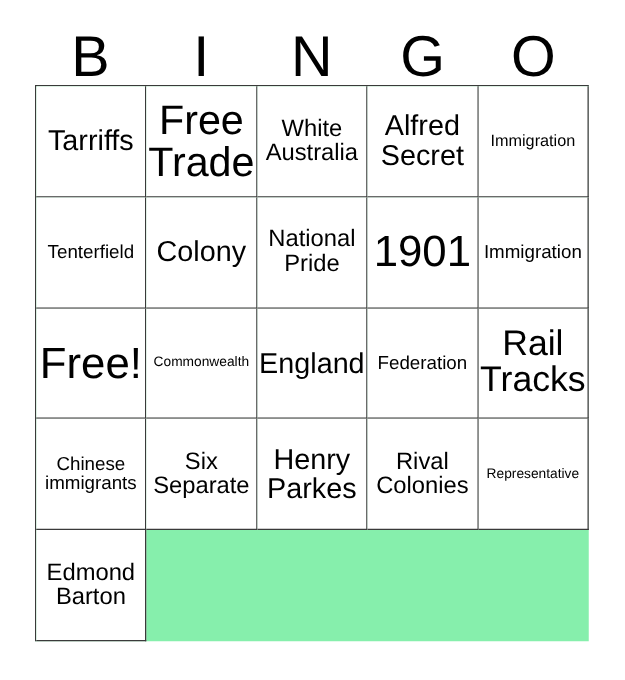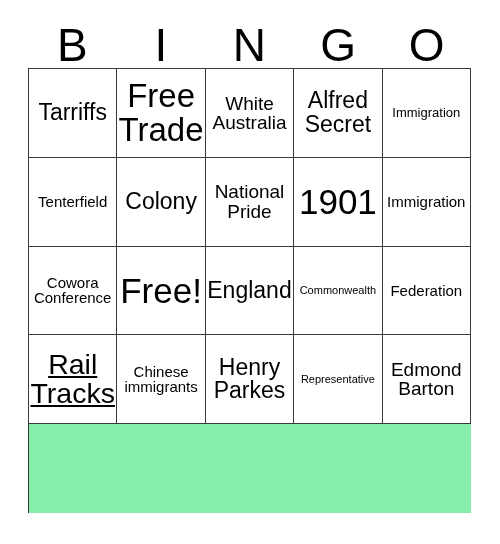--- a/index.html
+++ b/index.html
@@ -81,21 +81,21 @@
     white-space: pre-line;
     word-break: normal;
   }
 
   
   .fs-xxs .cell-text { font-size: 11px; }
   .fs-xs  .cell-text { font-size: 13px; }
   .fs-s   .cell-text { font-size: 15px; }
   .fs-m   .cell-text { font-size: 19px; }
   .fs-l   .cell-text { font-size: 23px; }
-  .fs-xl  .cell-text { font-size: 29px; text-decoration: underline; }
+  .fs-xl  .cell-text { font-size: 29px; }
   .fs-xxl .cell-text { font-size: 35px; }
 </style>
 </head>
 <body>
 
 <div id="card">
 
   <div id="header-row">
     <div class="header-letter">B</div>
     <div class="header-letter">I</div>
@@ -135,49 +135,53 @@
         <span class="cell-text">National
 Pride</span>
       </div>
     <div class="cell fs-xxl">
         <span class="cell-text">1901</span>
       </div>
 
     <div class="cell fs-s">
         <span class="cell-text">Immigration</span>
       </div>
-    <div class="cell fs-s">
-        <span class="cell-text">Cowora
-Conference</span>
-      </div>
     <div class="cell fs-xxl">
         <span class="cell-text">Free!</span>
       </div>
+    <div class="cell fs-xxs">
+        <span class="cell-text">Commonwealth</span>
+      </div>
+
     <div class="cell fs-l">
         <span class="cell-text">England</span>
-      </div>
-
-    <div class="cell fs-xxs">
-        <span class="cell-text">Commonwealth</span>
       </div>
     <div class="cell fs-s">
         <span class="cell-text">Federation</span>
       </div>
     <div class="cell fs-xl">
         <span class="cell-text" style="font-size: 28.5px;">Rail
 Tracks</span>
       </div>
     <div class="cell fs-s">
         <span class="cell-text">Chinese
 immigrants</span>
       </div>
+    <div class="cell fs-m">
+        <span class="cell-text">Six
+Separate</span>
+      </div>
 
     <div class="cell fs-l">
         <span class="cell-text">Henry
 Parkes</span>
+      </div>
+    <div class="cell fs-m">
+        <span class="cell-text">Rival
+Colonies</span>
       </div>
     <div class="cell fs-xxs">
         <span class="cell-text">Representative</span>
       </div>
     <div class="cell fs-m">
         <span class="cell-text">Edmond
 Barton</span>
       </div>
 
   </div>

